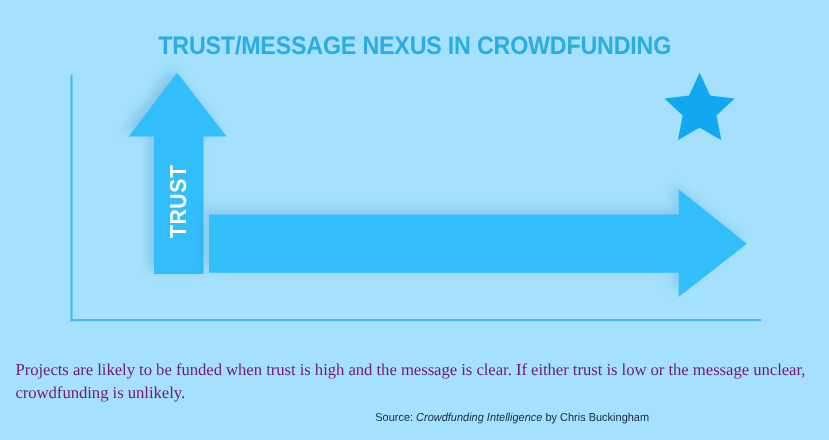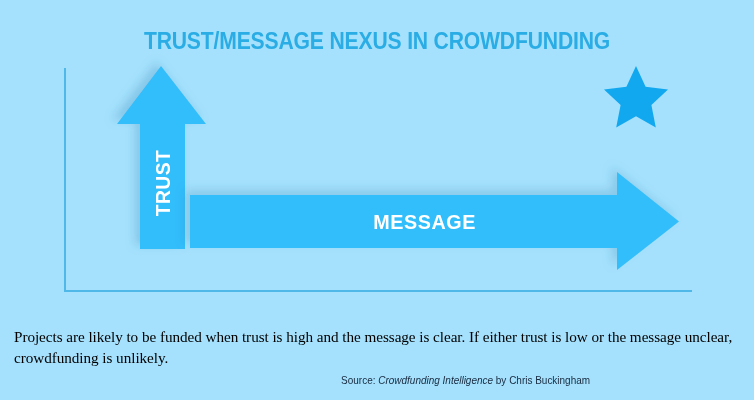--- a/index.html
+++ b/index.html
@@ -114,21 +114,21 @@
 
   
   .caption {
     position: absolute;
     left: 14px;
     top: 326px;
     width: 726px;
     font-family: "Liberation Serif", serif;
     font-size: 15.2px;
     line-height: 21px;
-    color: #000000;
+    color: #701a75;
     letter-spacing: -0.05px;
   }
   .source {
     position: absolute;
     right: 16px;
     top: 374px;
     font-family: "Liberation Sans", sans-serif;
     font-size: 10.5px;
     color: #16293e;
     white-space: nowrap;
@@ -180,23 +180,20 @@
                  L 604 89.6
                  L 626.4 86.8 Z" fill="#12a8f0"></path>
       </g>
     </svg>
   </div>
 
   <div class="trust-label">
     <span>TRUST</span>
   </div>
 
-  <div class="message-label">
-    <span>MESSAGE</span>
-  </div>
 
   <div class="caption">Projects are likely to be funded when trust is high and the message is clear. If either trust is low or the message unclear, crowdfunding is unlikely.</div>
 
   <div class="source">
     <span>Source:</span>
     <span class="work">Crowdfunding Intelligence</span>
     <span>by Chris Buckingham</span>
   </div>
 
 </div>

